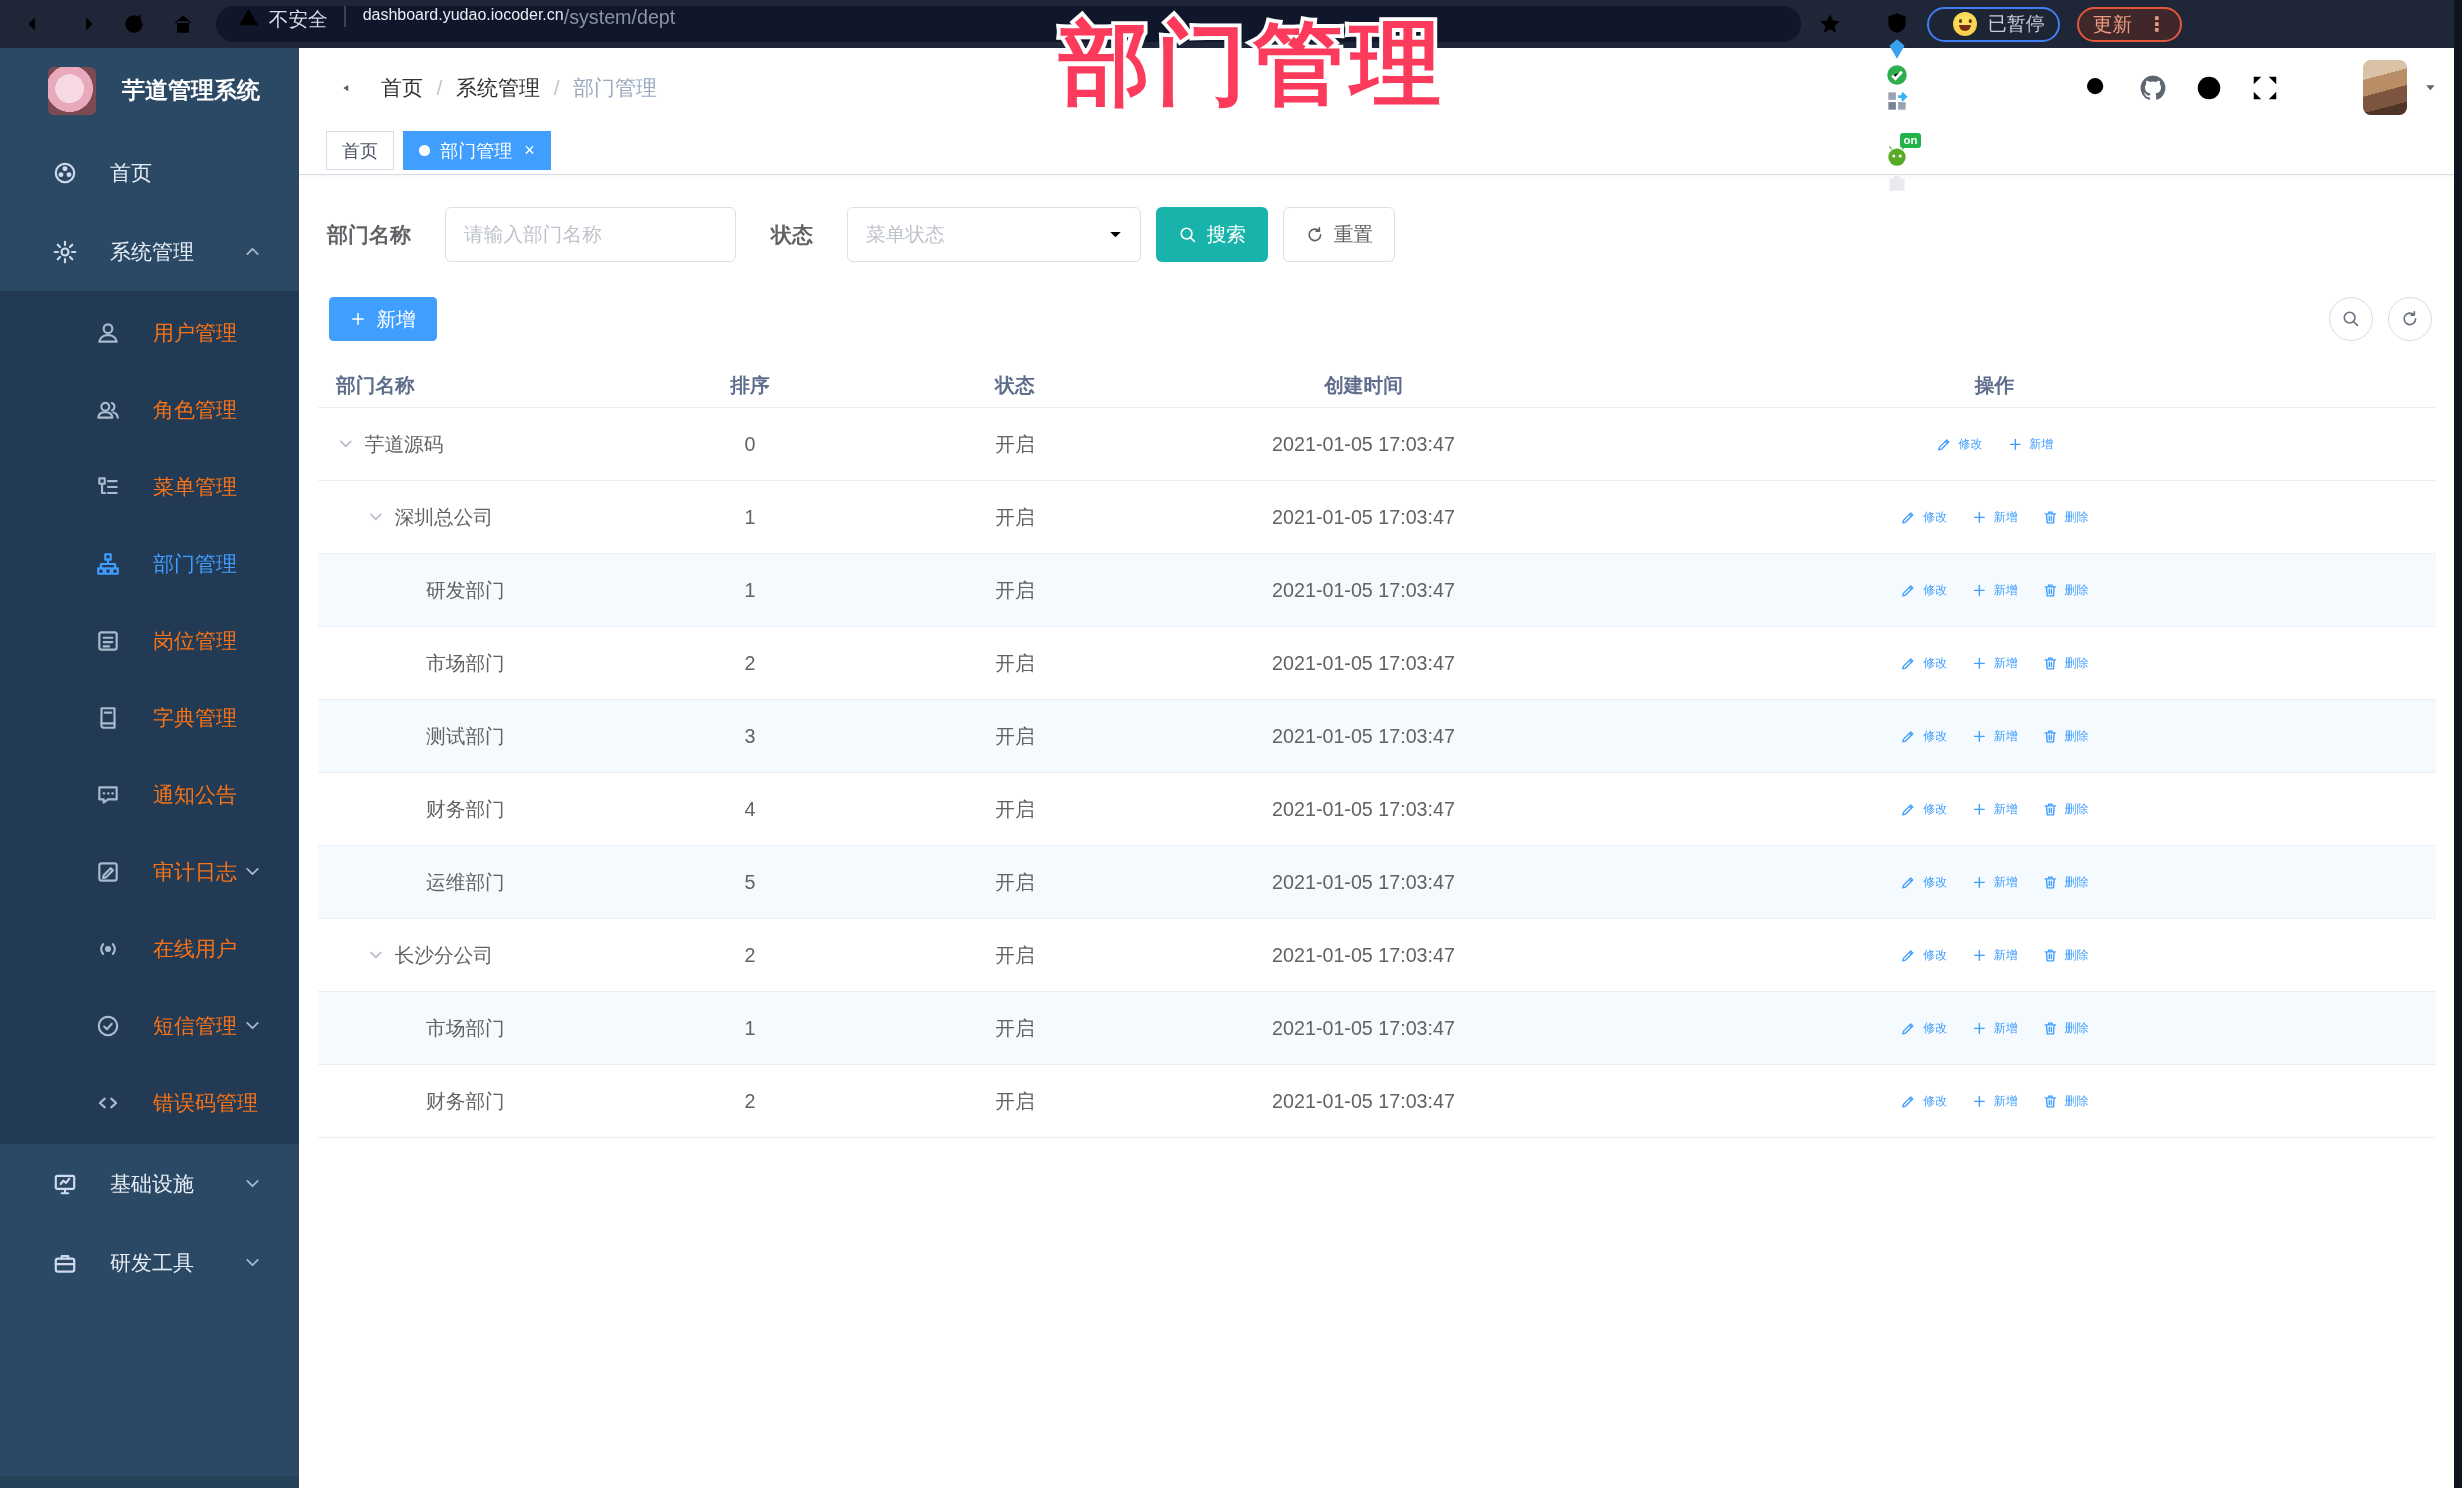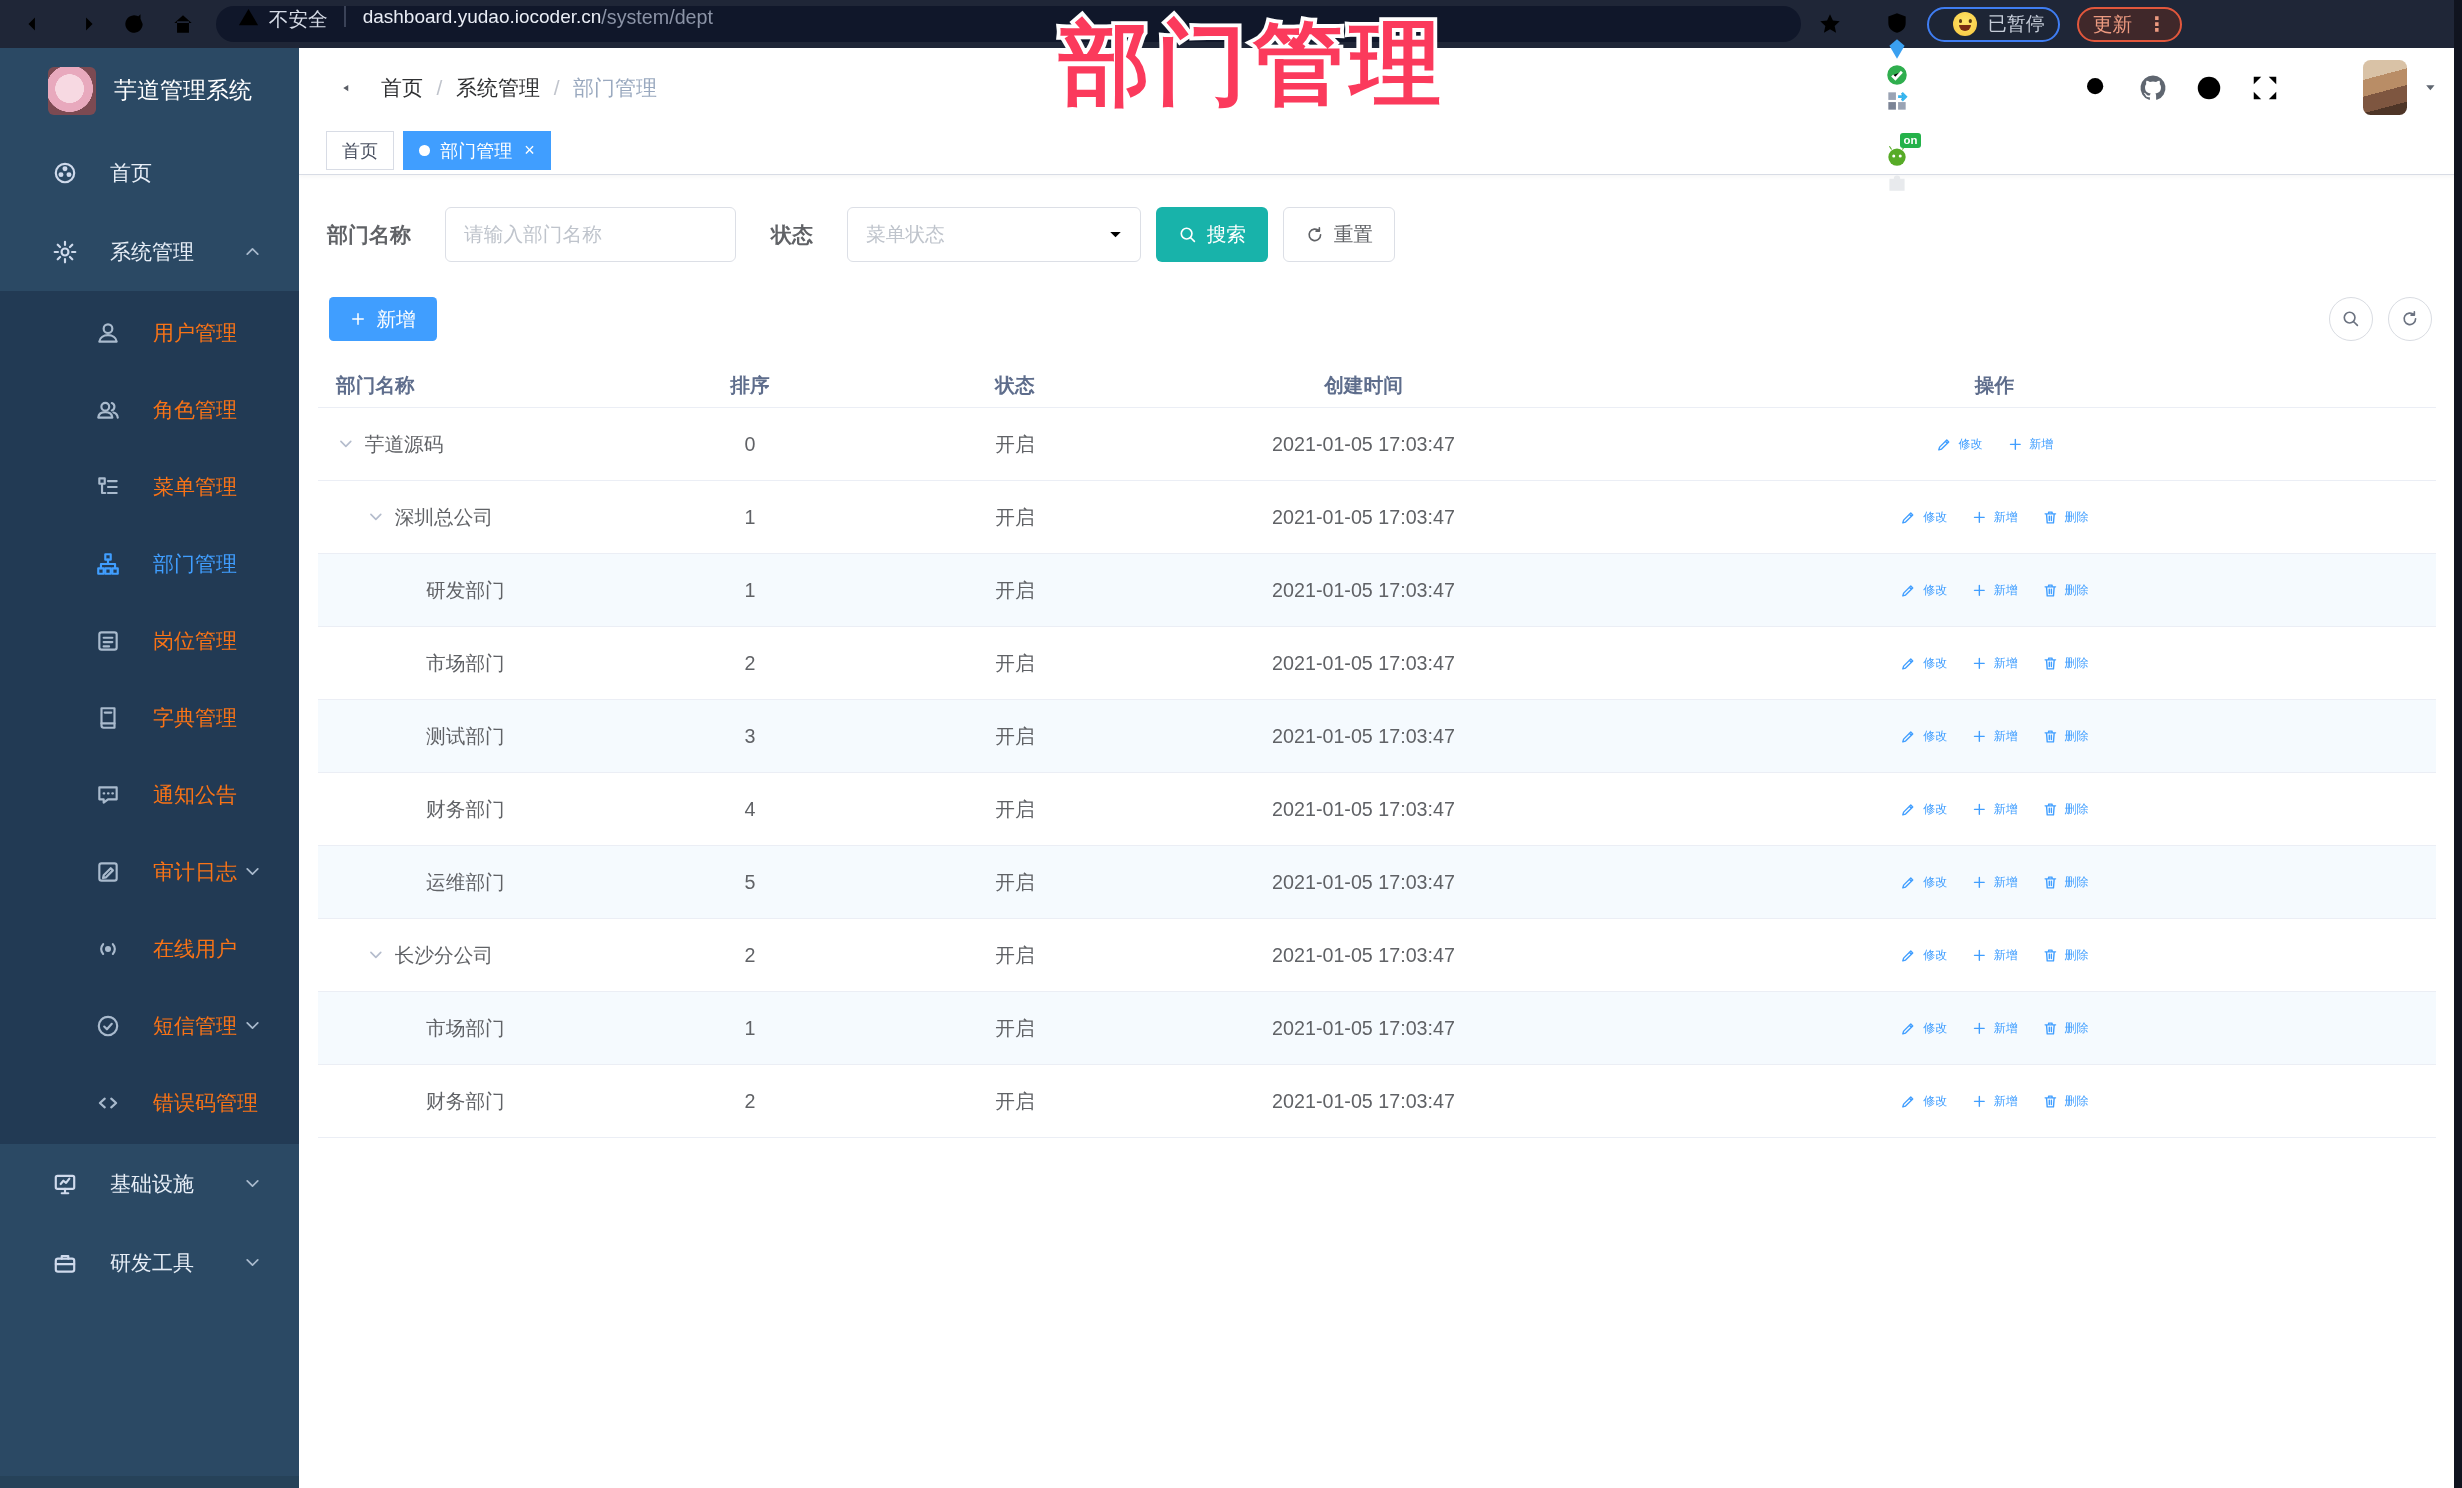--- a/index.html
+++ b/index.html
@@ -10,21 +10,21 @@
         stroke-width:2; stroke-linecap:round; stroke-linejoin:round; }
 
   
   .topbar { position:relative; height:48px; background:#1f2637; display:flex; align-items:center; z-index:5; }
   .nav-ic { width:26px; height:26px; color:#99a2b4; margin-left:23px; flex:0 0 auto; }
   .addr { height:36px; margin-left:19.7px; width:1585px; background:#10172a; border-radius:19.7px;
           display:flex; align-items:flex-start; padding:0 21px; }
   .addr .warn { width:23px; height:23px; color:#d6dbe6; }
   .addr .sec { color:#d6dbe6; font-size:19.7px; margin-left:9px; }
   .addr .div { width:1.5px; height:21px; background:#3a4257; margin:0 16.7px; }
-  .addr .host { color:#e9edf5; font-size:19px; }
+  .addr .host { color:#e9edf5; font-size:16px; }
   .addr .path { color:#8b93a6; font-size:19.7px; }
   .star { width:26px; height:26px; color:#a7b0c0; margin-left:16.7px; }
   .ext { height:29px; display:flex; align-items:center; margin-left:18px;flex-direction:column; }
   .badge-on { position:absolute; margin-top:19.7px; margin-left:-10.6px; background:#24b24a; color:#fff;
      font-size:11.4px; font-weight:bold; padding:0.8px 3.8px; border-radius:3px; line-height:13px; }
   .capsule { display:flex; align-items:center; height:35px; border-radius:18px; padding:0 13.6px; margin-left:16.7px; }
   .cap-paused { border:2.3px solid #3f7df2; background:#1d2535; }
   .emoji { width:24px; height:24px; border-radius:50%; background:radial-gradient(circle at 50% 40%,#ffe76a,#f7c43d);
      position:relative; flex:0 0 auto; }
   .emoji:before { content:""; position:absolute; left:5.3px; top:6.8px; width:3.8px; height:3.8px; border-radius:50%;
@@ -35,21 +35,21 @@
   .cap-update { border:2.3px solid #e2573c; background:#40282a; }
   .cap-update span { color:#ec9a80; font-size:19.7px; }
   .dots { color:#e2573c; font-size:23px; font-weight:bold; margin-left:15px; letter-spacing:0; line-height:15px; }
 
   
   .app { display:flex; height:1440px; }
   .sidebar { position:relative; width:299px; background:#2b4964; flex:0 0 auto; }
   .logo-row { height:85px; display:flex; align-items:center; padding-left:48px; }
   .logo-img { width:48px; height:48px; border-radius:6px; flex:0 0 auto;
      background:radial-gradient(circle at 45% 45%,#f7d9e2 0 38%,#e8a9bd 39% 62%,#7c4a52 63% 100%); }
-  .logo-title { color:#fff; font-size:23px; font-weight:normal; margin-left:18px; white-space:nowrap; }
+  .logo-title { color:#fff; font-size:23px; font-weight:bold; margin-left:26px; white-space:nowrap; }
   .menu-item { position:relative; height:79px; display:flex; align-items:center; padding-left:52px;
      color:#e7eef7; font-size:21px; cursor:pointer; }
   .menu-item .mi-ic { width:26px; height:26px; flex:0 0 auto; color:#cfdaec; }
   .menu-item .mi-label { margin-left:32px; white-space:nowrap; }
   .menu-item .mi-chev { position:absolute; right:36px; width:21px; height:21px; color:#a9bacd; }
   .submenu { background:#223a54; padding:3px 0; }
   .submenu .menu-item { height:77px; padding-left:95px; color:#f97316; }
   .submenu .menu-item .mi-ic { color:#a9bacd; }
   .submenu .menu-item.active, .submenu .menu-item.active .mi-ic { color:#409eff; }
   .side-foot { position:absolute; bottom:0; left:0; width:100%; height:12px; background:#264259; }

